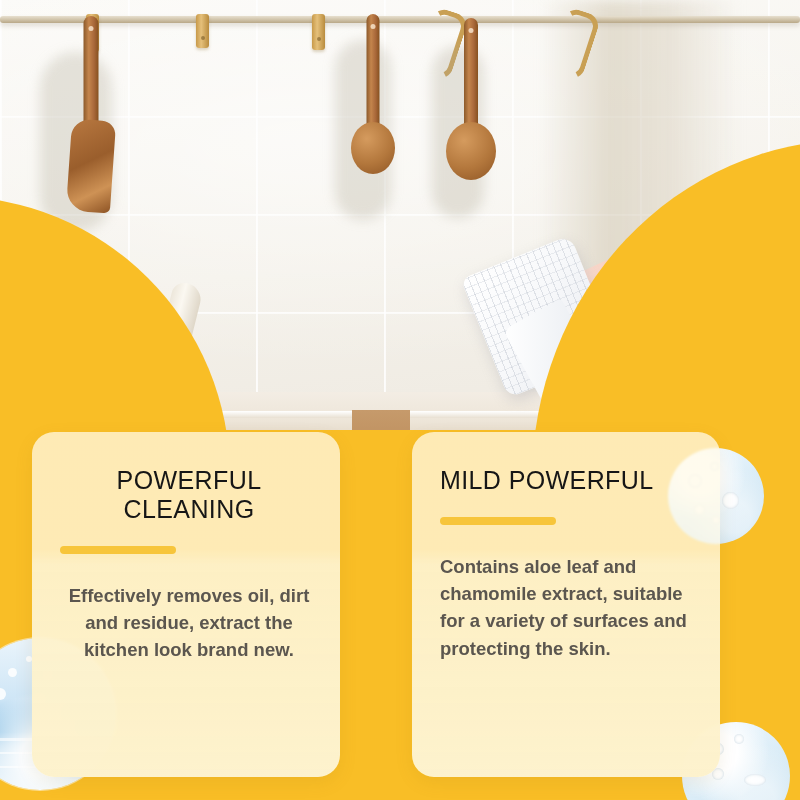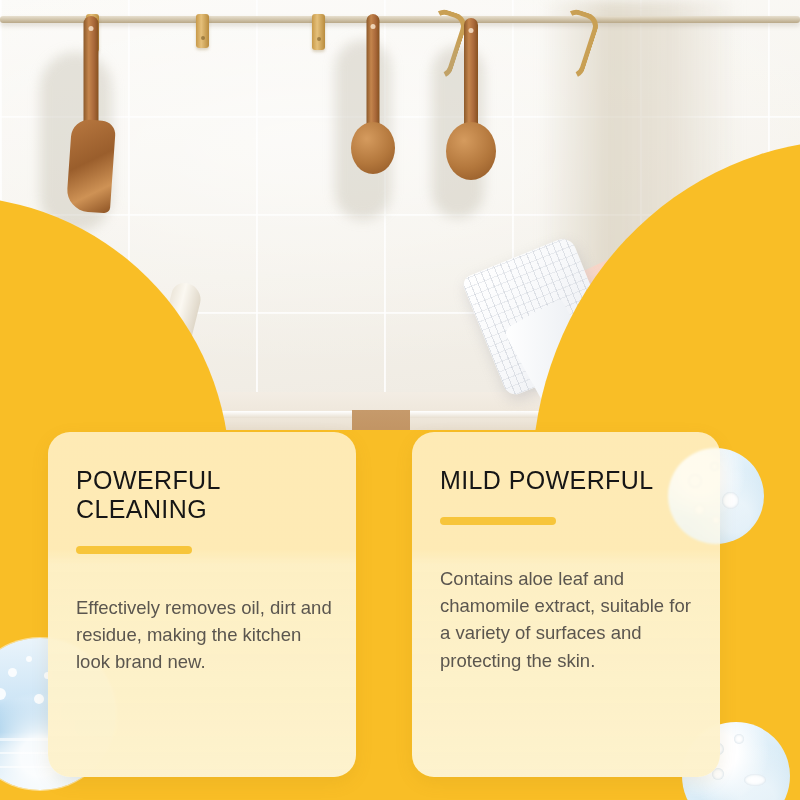--- a/index.html
+++ b/index.html
@@ -130,29 +130,29 @@
   .deco-bubble i{position:absolute;border-radius:50%;
     background:rgba(255,255,255,.9);box-shadow:inset 0 0 3px rgba(150,180,200,.5);}
 
   
   .card{position:absolute;top:432px;width:308px;height:345px;border-radius:22px;
     background:linear-gradient(to bottom, rgba(255,250,232,.74) 0px, rgba(255,250,232,.74) 118px,
                rgba(253,242,205,.95) 132px, #FDF2CD 100%);
     backdrop-filter:blur(1px);
     box-shadow:0 6px 18px rgba(150,110,20,.10);
     overflow:hidden;}
-  .card-l{left:48px;}
+  .card-l{left:32px;text-align:center;}
   .card-r{left:412px;}
   .card-inner{position:absolute;left:28px;right:22px;top:34px;}
   .card-title{
     font-size:25px;line-height:1.16;letter-spacing:.4px;color:#161616;
     font-weight:400;margin:0;white-space:pre-line;}
   .accent-bar{margin-top:22px;width:116px;height:8px;border-radius:5px;background:#F7C53B;}
-  .card-body{margin-top:40px;font-size:18.5px;line-height:1.47;color:#5B564F;
-    font-weight:400;}
+  .card-body{margin-top:28px;font-size:18.5px;line-height:1.47;color:#5B564F;
+    font-weight:700;}
 </style>
 </head>
 <body>
 
 <div class="stage">
 
   <div class="photo">
     <div class="tiles"></div>
     <div class="lightband"></div>
 
@@ -276,21 +276,21 @@
     <i style="left:52px;top:12px;width:10px;height:10px"></i>
     <i style="left:30px;top:46px;width:12px;height:12px"></i>
     <i style="left:62px;top:52px;width:22px;height:12px"></i>
   </div>
 
   <div class="card card-l">
     <div class="card-inner">
       <h2 class="card-title">POWERFUL
 CLEANING</h2>
       <div class="accent-bar"></div>
-      <p class="card-body">Effectively removes oil, dirt and residue, making the kitchen look brand new.</p>
+      <p class="card-body">Effectively removes oil, dirt and residue, extract the kitchen look brand new.</p>
     </div>
   </div>
 
   <div class="card card-r">
     <div class="card-inner">
       <h2 class="card-title">MILD POWERFUL</h2>
       <div class="accent-bar"></div>
       <p class="card-body">Contains aloe leaf and chamomile extract, suitable for a variety of surfaces and protecting the skin.</p>
     </div>
   </div>

